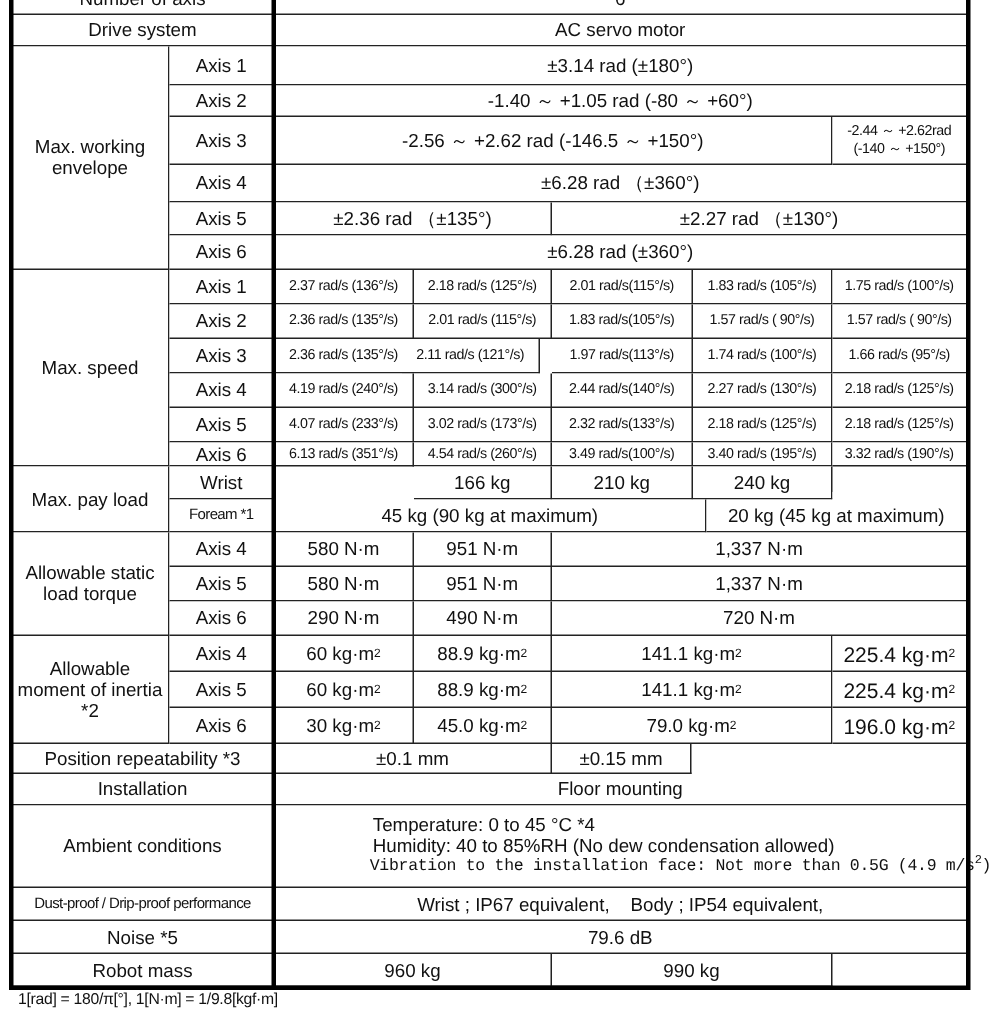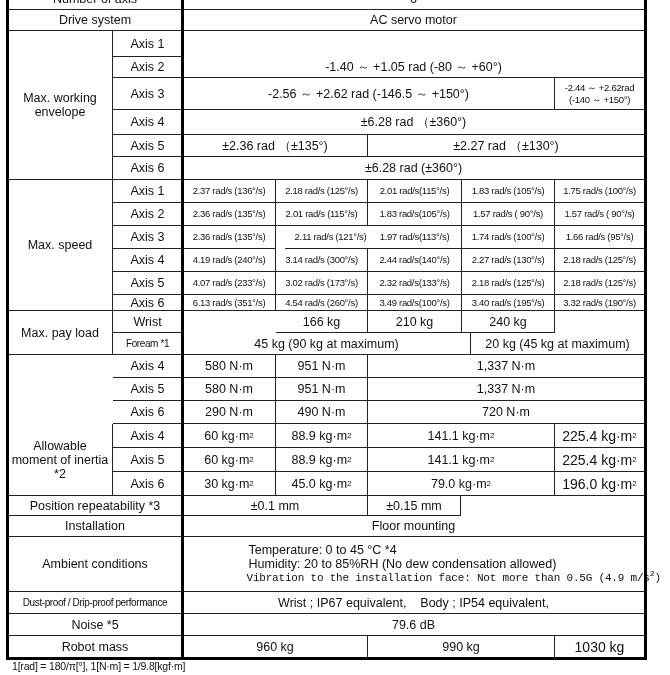--- a/index.html
+++ b/index.html
@@ -26,20 +26,21 @@
 
   <div class="c" style="left:0;top:0;width:175px;height:22px">Number of axis</div>
   <div class="c" style="left:175px;top:0;width:462px;height:22px">6</div>
 
   <div class="c" style="left:0;top:22px;width:175px;height:21px">Drive system</div>
   <div class="c" style="left:175px;top:22px;width:462px;height:21px">AC servo motor</div>
 
   <div class="c" style="left:0;top:43px;width:105px;height:149px">Max. working envelope</div>
 
   <div class="c" style="left:105px;top:43px;width:70px;height:26px">Axis 1</div>
+  <div class="c" style="left:175px;top:43px;width:462px;height:26px">±3.14 rad (±180°)</div>
 
   <div class="c" style="left:105px;top:69px;width:70px;height:21px">Axis 2</div>
   <div class="c" style="left:175px;top:69px;width:462px;height:21px">-1.40 ～ +1.05 rad (-80 ～ +60°)</div>
 
   <div class="c" style="left:105px;top:90px;width:70px;height:32px">Axis 3</div>
   <div class="c" style="left:175px;top:90px;width:372px;height:32px">-2.56 ～ +2.62 rad (-146.5 ～ +150°)</div>
   <div class="c xs" style="left:547px;top:90px;width:90px;height:32px;padding:0 4px">-2.44 ～ +2.62rad (-140 ～ +150°)</div>
 
   <div class="c" style="left:105px;top:122px;width:70px;height:25px">Axis 4</div>
   <div class="c" style="left:175px;top:122px;width:462px;height:25px">±6.28 rad （±360°)</div>
@@ -60,21 +61,21 @@
       <div class="c xs" style="left:454px;top:192px;width:93px;height:23px">1.83 rad/s (105°/s)</div>
       <div class="c xs" style="left:547px;top:192px;width:90px;height:23px">1.75 rad/s (100°/s)</div>
       <div class="c" style="left:105px;top:215px;width:70px;height:23px">Axis 2</div>
       <div class="c xs" style="left:175px;top:215px;width:93px;height:23px">2.36 rad/s (135°/s)</div>
       <div class="c xs" style="left:268px;top:215px;width:92px;height:23px">2.01 rad/s (115°/s)</div>
       <div class="c xs" style="left:360px;top:215px;width:94px;height:23px">1.83 rad/s(105°/s)</div>
       <div class="c xs" style="left:454px;top:215px;width:93px;height:23px">1.57 rad/s ( 90°/s)</div>
       <div class="c xs" style="left:547px;top:215px;width:90px;height:23px">1.57 rad/s ( 90°/s)</div>
       <div class="c" style="left:105px;top:238px;width:70px;height:23px">Axis 3</div>
       <div class="c xs" style="left:175px;top:238px;width:93px;height:23px">2.36 rad/s (135°/s)</div>
-      <div class="c xs" style="left:277px;top:238px;width:92px;height:23px">2.11 rad/s (121°/s)</div>
+      <div class="c xs" style="left:260px;top:238px;width:92px;height:23px">2.11 rad/s (121°/s)</div>
       <div class="c xs" style="left:360px;top:238px;width:94px;height:23px">1.97 rad/s(113°/s)</div>
       <div class="c xs" style="left:454px;top:238px;width:93px;height:23px">1.74 rad/s (100°/s)</div>
       <div class="c xs" style="left:547px;top:238px;width:90px;height:23px">1.66 rad/s (95°/s)</div>
       <div class="c" style="left:105px;top:261px;width:70px;height:23px">Axis 4</div>
       <div class="c xs" style="left:175px;top:261px;width:93px;height:23px">4.19 rad/s (240°/s)</div>
       <div class="c xs" style="left:268px;top:261px;width:92px;height:23px">3.14 rad/s (300°/s)</div>
       <div class="c xs" style="left:360px;top:261px;width:94px;height:23px">2.44 rad/s(140°/s)</div>
       <div class="c xs" style="left:454px;top:261px;width:93px;height:23px">2.27 rad/s (130°/s)</div>
       <div class="c xs" style="left:547px;top:261px;width:90px;height:23px">2.18 rad/s (125°/s)</div>
       <div class="c" style="left:105px;top:284px;width:70px;height:23px">Axis 5</div>
@@ -94,20 +95,21 @@
   <div class="c" style="left:0;top:323px;width:105px;height:44px">Max. pay load</div>
   <div class="c" style="left:105px;top:323px;width:70px;height:22px">Wrist</div>
   <div class="c" style="left:268px;top:323px;width:92px;height:22px">166 kg</div>
   <div class="c" style="left:360px;top:323px;width:94px;height:22px">210 kg</div>
   <div class="c" style="left:454px;top:323px;width:93px;height:22px">240 kg</div>
   <div class="c" style="left:547px;top:340px;width:90px;height:22px">250 kg</div>
   <div class="c sm" style="left:105px;top:345px;width:70px;height:22px">Foream *1</div>
   <div class="c" style="left:175px;top:345px;width:288px;height:22px">45 kg (90 kg at maximum)</div>
   <div class="c" style="left:463px;top:345px;width:174px;height:22px">20 kg (45 kg at maximum)</div>
 
+  <div class="c" style="left:0;top:367px;width:105px;height:69px">Allowable static load torque</div>
   <div id="torque-rows">
       <div class="c" style="left:105px;top:367px;width:70px;height:23px">Axis 4</div>
       <div class="c" style="left:175px;top:367px;width:93px;height:23px">580 N·m</div>
       <div class="c" style="left:268px;top:367px;width:92px;height:23px">951 N·m</div>
       <div class="c" style="left:360px;top:367px;width:277px;height:23px">1,337 N·m</div>
       <div class="c" style="left:105px;top:390px;width:70px;height:23px">Axis 5</div>
       <div class="c" style="left:175px;top:390px;width:93px;height:23px">580 N·m</div>
       <div class="c" style="left:268px;top:390px;width:92px;height:23px">951 N·m</div>
       <div class="c" style="left:360px;top:390px;width:277px;height:23px">1,337 N·m</div>
       <div class="c" style="left:105px;top:413px;width:70px;height:23px">Axis 6</div>
@@ -175,33 +177,32 @@
   <div class="c" style="left:175px;top:508px;width:185px;height:20px">±0.1 mm</div>
   <div class="c" style="left:360px;top:508px;width:93px;height:20px">±0.15 mm</div>
 
   <div class="c" style="left:0;top:528px;width:175px;height:21px">Installation</div>
   <div class="c" style="left:0;top:549px;width:175px;height:55px">Ambient conditions</div>
 
   <div class="c" style="left:175px;top:528px;width:462px;height:21px">Floor mounting</div>
   <div class="c amb" style="left:175px;top:549px;width:462px;height:55px">
     <div style="text-align:left;width:330px">
       <div>Temperature:   0 to 45 °C   *4</div>
-      <div>Humidity: 20 to 85%RH (No dew condensation allowed)</div>
+      <div>Humidity: 40 to 85%RH (No dew condensation allowed)</div>
       <div class="l3" style="margin-left:-2px;white-space:nowrap"><span>Vibration to the installation face: Not more than 0.5G (4.9 m/s</span><sup>2</sup><span>)</span></div>
     </div>
   </div>
 
   <div class="c sm" style="left:0;top:604px;width:175px;height:22px">Dust-proof / Drip-proof performance</div>
   <div class="c" style="left:175px;top:604px;width:462px;height:22px;white-space:pre">Wrist ; IP67 equivalent,    Body ; IP54 equivalent,</div>
 
   <div class="c" style="left:0;top:626px;width:175px;height:22px">Noise *5</div>
   <div class="c" style="left:175px;top:626px;width:462px;height:22px">79.6 dB</div>
 
   <div class="c" style="left:0;top:648px;width:175px;height:22px">Robot mass</div>
   <div class="c" style="left:175px;top:648px;width:185px;height:22px">960 kg</div>
   <div class="c" style="left:360px;top:648px;width:187px;height:22px">990 kg</div>
-  <div class="c lg" style="left:547px;top:648px;width:90px;height:22px">1030 kg</div>
 
   <div class="frame" style="left:-2px;top:-2px;width:641px;height:674px"></div>
   <div class="vthick" style="left:173px;top:0;height:670px"></div>
 </div>
 
 <div class="foot">1[rad] = 180/π[°], 1[N·m] = 1/9.8[kgf·m]</div>
 
 </body></html>

